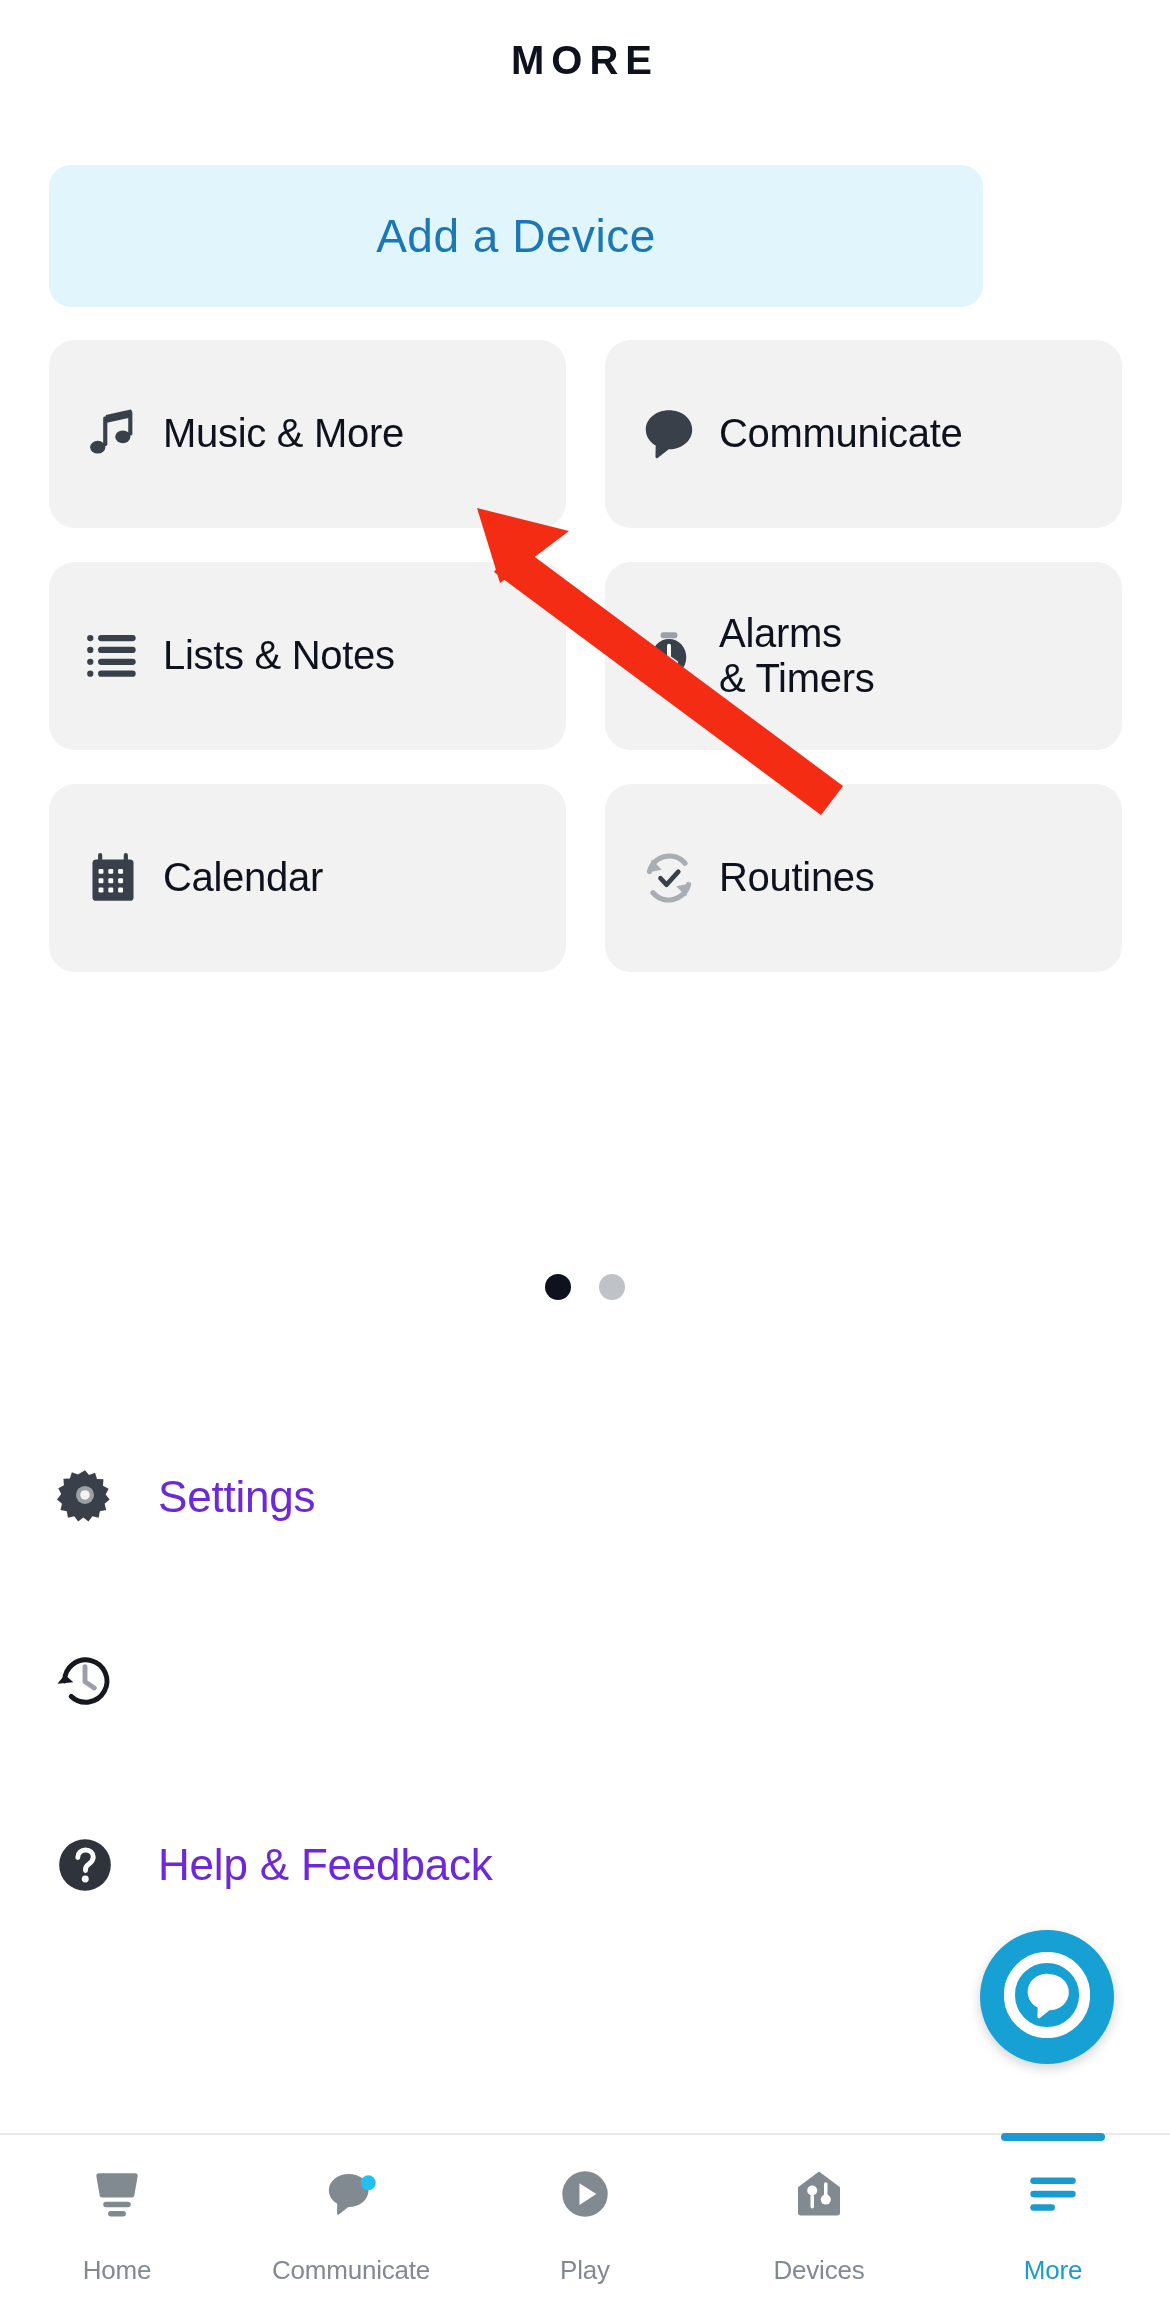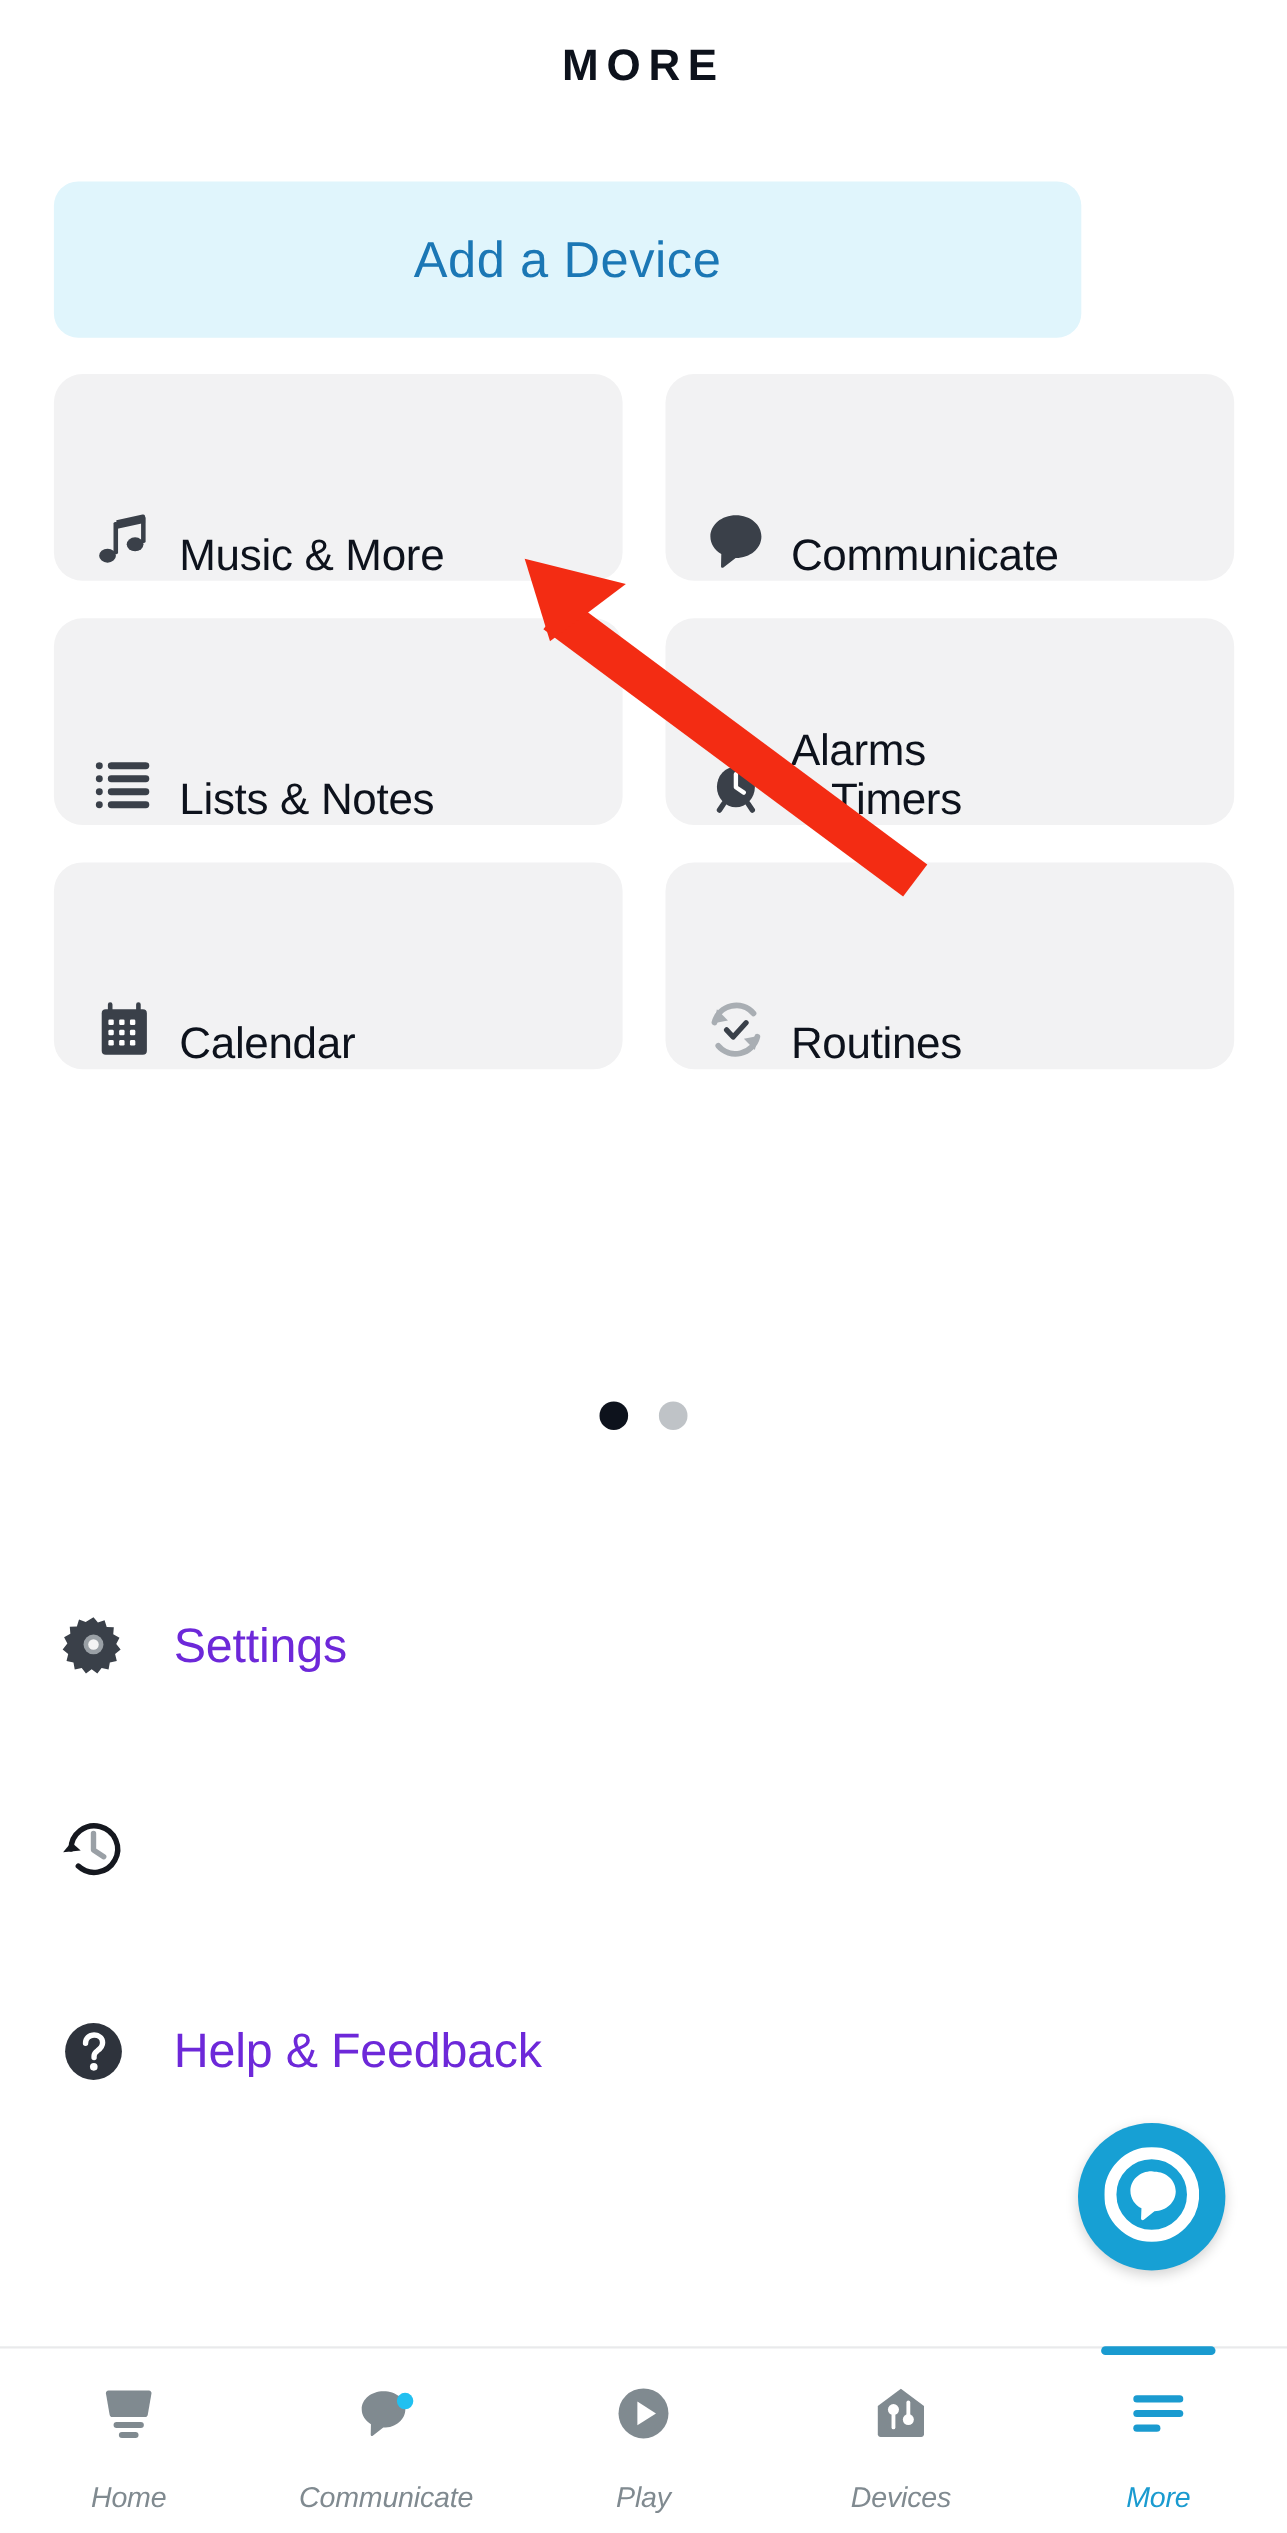--- a/index.html
+++ b/index.html
@@ -51,21 +51,21 @@
     display: grid;
     grid-template-columns: 517px 517px;
     grid-column-gap: 39px;
     grid-row-gap: 34px;
   }
   .tile {
     height: 188px;
     background: #f2f2f3;
     border-radius: 26px;
     display: flex;
-    align-items: flex-end;
+    align-items: center;
     padding-left: 28px;
     cursor: pointer;
   }
   .tile-icon {
     width: 72px;
     min-width: 72px;
     height: 72px;
     display: flex;
     align-items: center;
     justify-content: center;
@@ -159,21 +159,20 @@
     display: flex;
     align-items: center;
     justify-content: center;
     position: relative;
   }
   .nav-label {
     margin-top: 26px;
     font-size: 26px;
     color: #808a90;
     letter-spacing: -0.2px;
-    font-style: italic;
   }
   .nav-item.active .nav-label { color: #1a9bd0; }
 
   
   .annotation-arrow {
     position: absolute;
     left: 0; top: 0;
     width: 1170px; height: 2303px;
     pointer-events: none;
   }

